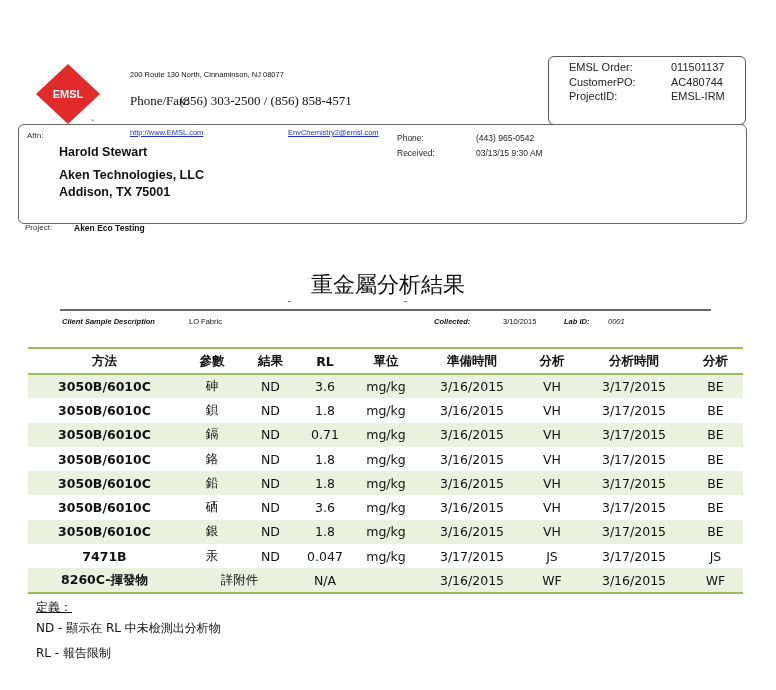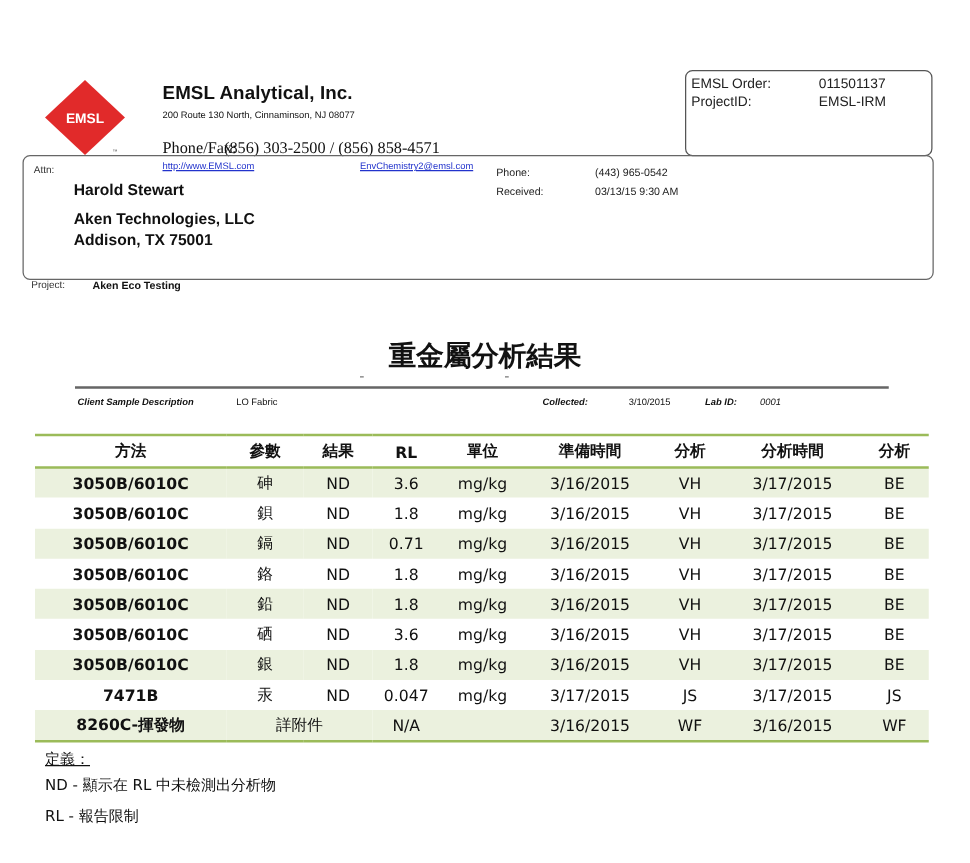--- a/index.html
+++ b/index.html
@@ -8,37 +8,37 @@
 
   .logo { position: absolute; left: 32px; top: 60px; width: 80px; height: 70px; }
   .company { position: absolute; left: 130px; top: 66px; }
   .company-name { font-size: 15px; font-weight: bold; color: #111; letter-spacing: 0.1px; }
   .company-addr { font-size: 7.5px; font-weight: normal; margin-top: 4px; }
   .company-phone { font-size: 13px; margin-top: 14px; font-family: Liberation Serif, serif; }
   .company-phone .lbl { display: inline-block; width: 46px; }
   .link { position: absolute; top: 128px; font-size: 7.5px; color: #2233cc; text-decoration: underline; }
 
   .order-box { position: absolute; left: 548px; top: 56px; width: 198px; height: 69px;
-               border: 1px solid #555; border-radius: 6px; padding: 3px 0 0 4px; }
+               border: 1px solid #555; border-radius: 6px; padding: 3px 0 0 20px; }
   .order-row { display: flex; font-size: 11px; line-height: 14.5px; color: #222; }
   .order-row .k { width: 102px; }
 
   .attn-box { position: absolute; left: 18px; top: 124px; width: 729px; height: 100px;
               border: 1.5px solid #666; border-radius: 6px; }
   .attn-lbl { position: absolute; left: 8px; top: 6px; font-size: 8px; color: #333; }
   .attn-name { position: absolute; left: 40px; top: 20px; font-size: 12.5px; font-weight: bold; }
   .client-lines { position: absolute; left: 40px; top: 42px; font-size: 12.5px; font-weight: bold; line-height: 17px; }
   .proj-lbl { position: absolute; left: 6px; top: 98px; font-size: 8px; color: #333; }
   .proj-val { position: absolute; left: 55px; top: 98px; font-size: 8.5px; font-weight: bold; }
   .contact { position: absolute; left: 378px; top: 6px; font-size: 8.5px; color: #222; }
   .contact-row { display: flex; line-height: 15px; }
   .contact-row .k { width: 79px; }
 
   .title { position: absolute; left: 0; width: 776px; top: 270px; text-align: center;
-           font-size: 22px; font-weight: bold; font-family: "DejaVu Sans", sans-serif; }
+           font-size: 22px; font-weight: normal; font-family: "DejaVu Sans", sans-serif; }
   .sample-line { position: absolute; left: 60px; top: 309px; width: 651px; height: 2px; background: #666; }
   .tick { position: absolute; top: 301px; width: 3px; height: 1px; background: #777; }
   .sample-info { position: absolute; top: 317px; font-size: 7.5px; }
   .sample-info.b { font-weight: bold; font-style: italic; }
   .sample-info.i { font-style: italic; }
 
   .results { position: absolute; left: 28px; top: 347px; width: 715px; border-collapse: collapse;
              font-family: "DejaVu Sans", sans-serif; font-size: 12.5px; }
   .results th { font-weight: bold; height: 26px; border-top: 2px solid #9bbb59; border-bottom: 2px solid #9bbb59; text-align: center; }
   .results td { height: 24.3px; text-align: center; }
@@ -55,34 +55,37 @@
 
 <div class="logo">
   <svg width="80" height="70" viewBox="0 0 80 70">
     <polygon points="36,4 68,34 36,64 4,34" fill="#e12a2a"></polygon>
     <text x="36" y="38" text-anchor="middle" font-family="Liberation Sans, sans-serif" font-weight="bold" font-size="11" fill="#fff">EMSL</text>
     <text x="58" y="62" font-size="4" fill="#555">™</text>
   </svg>
 </div>
 
 <div class="company">
-  <div class="company-name">EMSL Analytical, Inc.</div>
   <div class="company-addr">200 Route 130 North, Cinnaminson, NJ 08077</div>
   <div class="company-phone">
     <span class="lbl">Phone/Fax:</span>
     <span>(856) 303-2500 / (856) 858-4571</span>
   </div>
 </div>
 <a class="link" style="left:130px">http://www.EMSL.com</a>
 <a class="link" style="left:288px">EnvChemistry2@emsl.com</a>
 
 <div class="order-box">
   <div class="order-row">
       <span class="k">EMSL Order:</span>
       <span>011501137</span>
+    </div>
+  <div class="order-row">
+      <span class="k">CustomerPO:</span>
+      <span>AC480744</span>
     </div>
   <div class="order-row">
       <span class="k">ProjectID:</span>
       <span>EMSL-IRM</span>
     </div>
 </div>
 
 <div class="attn-box">
   <span class="attn-lbl">Attn:</span>
   <span class="attn-name">Harold Stewart</span>

